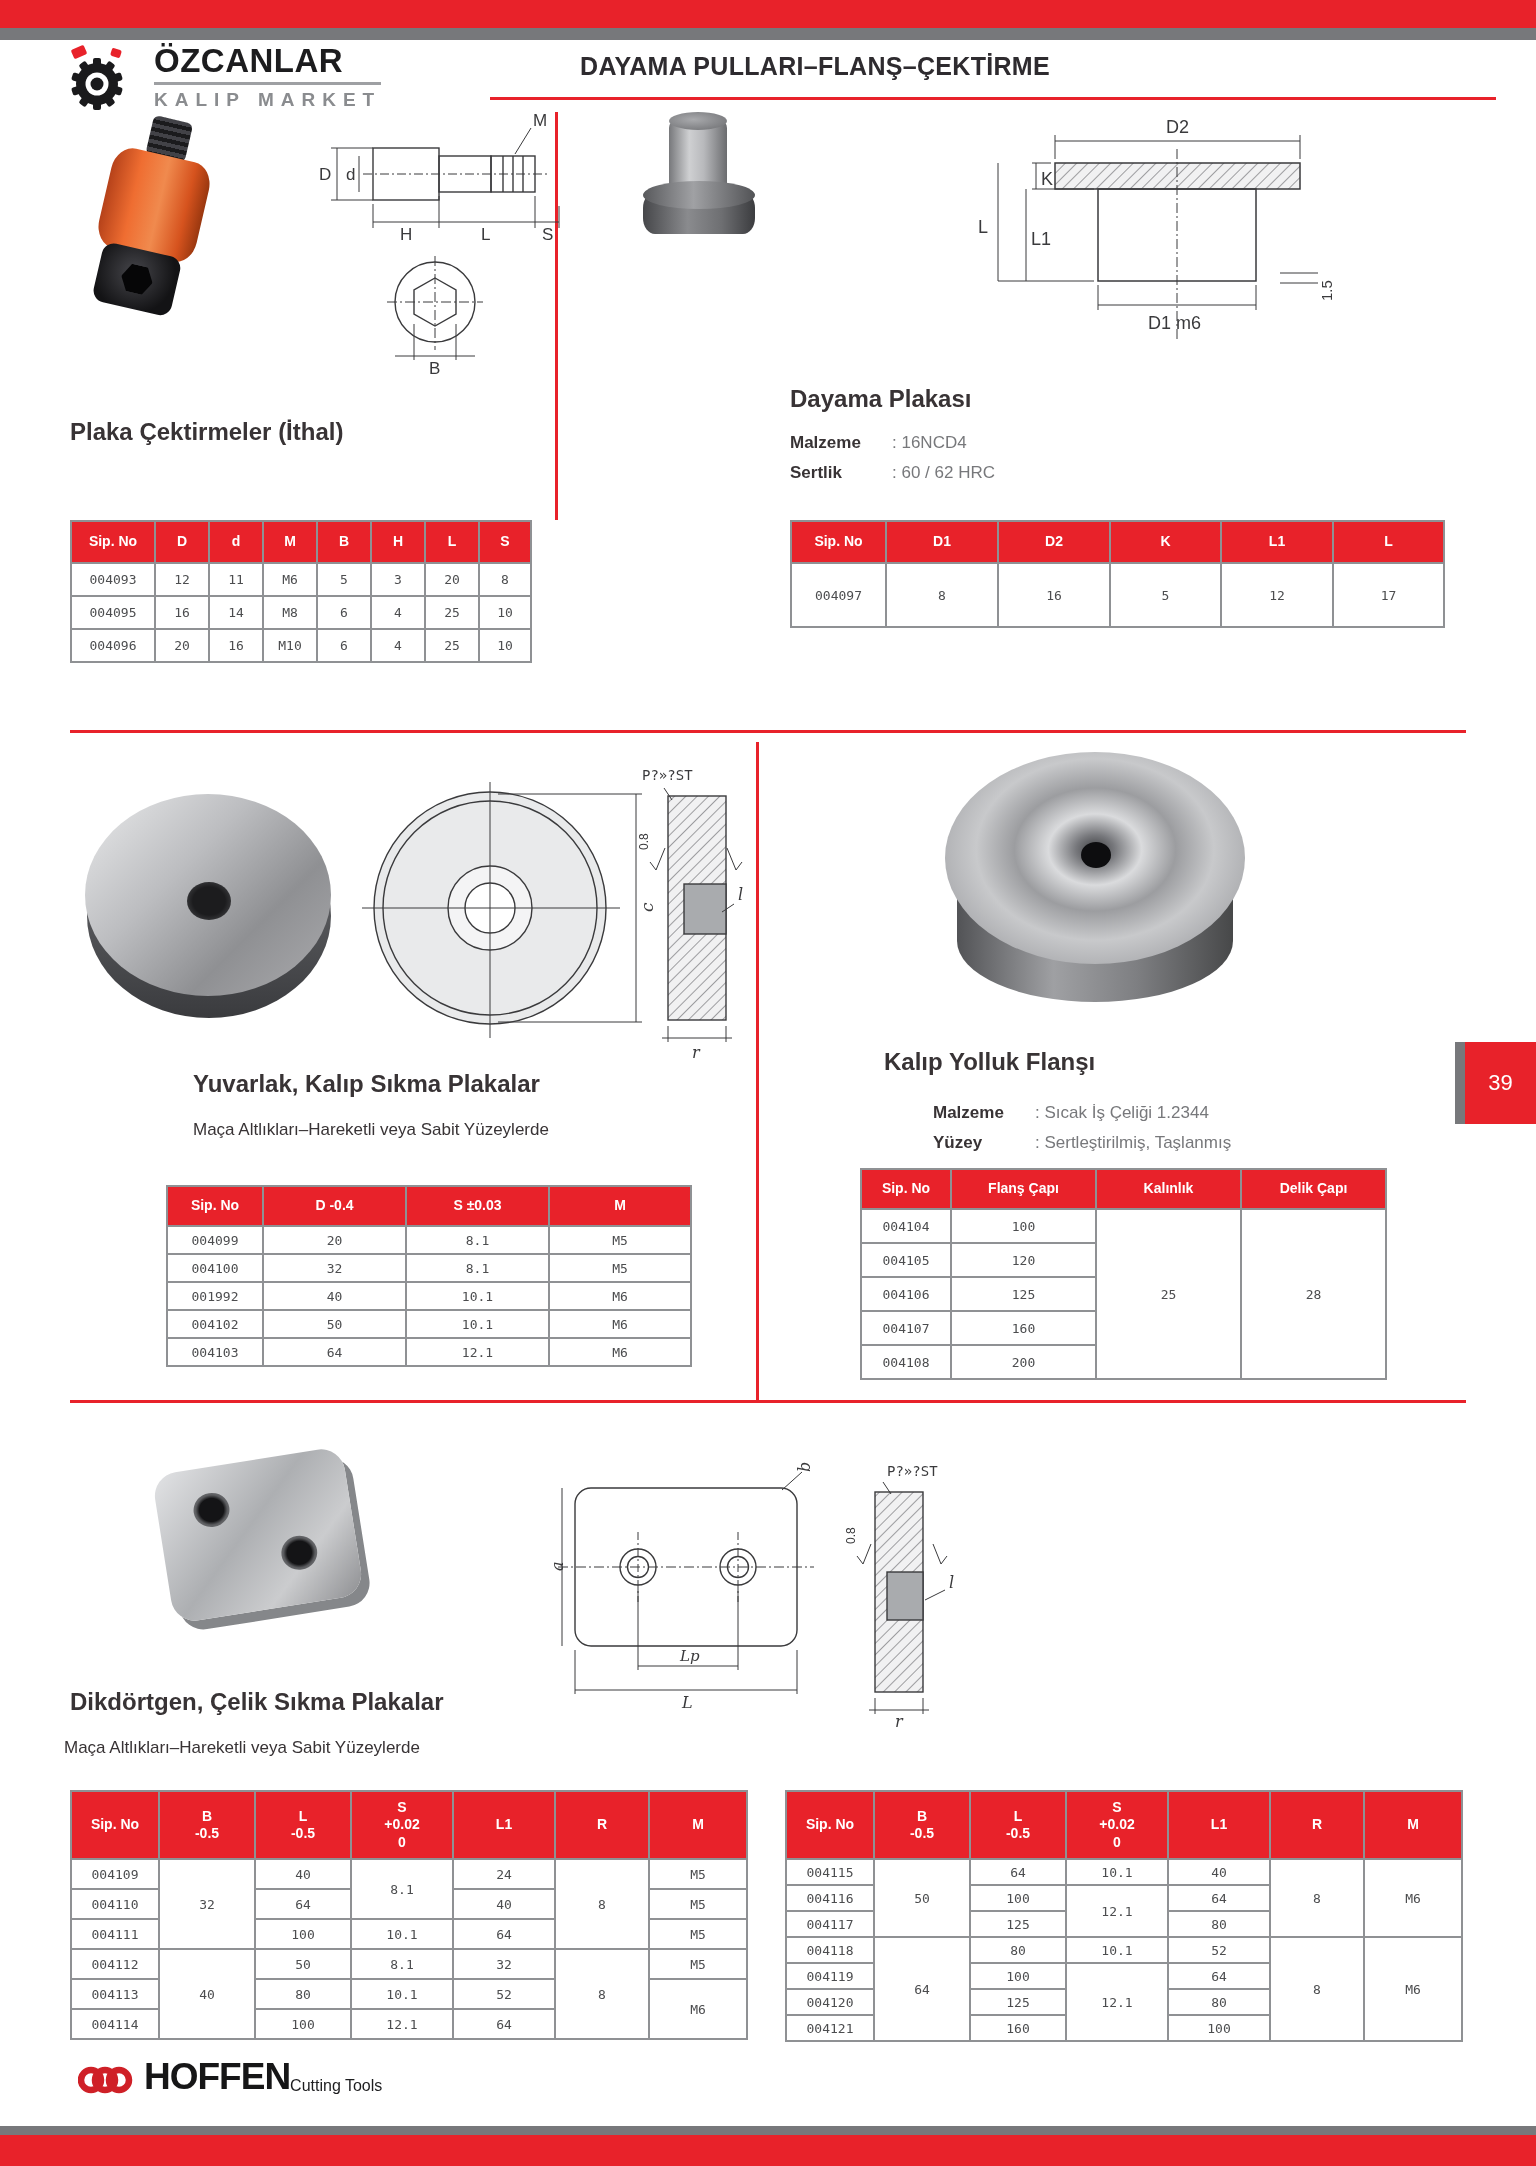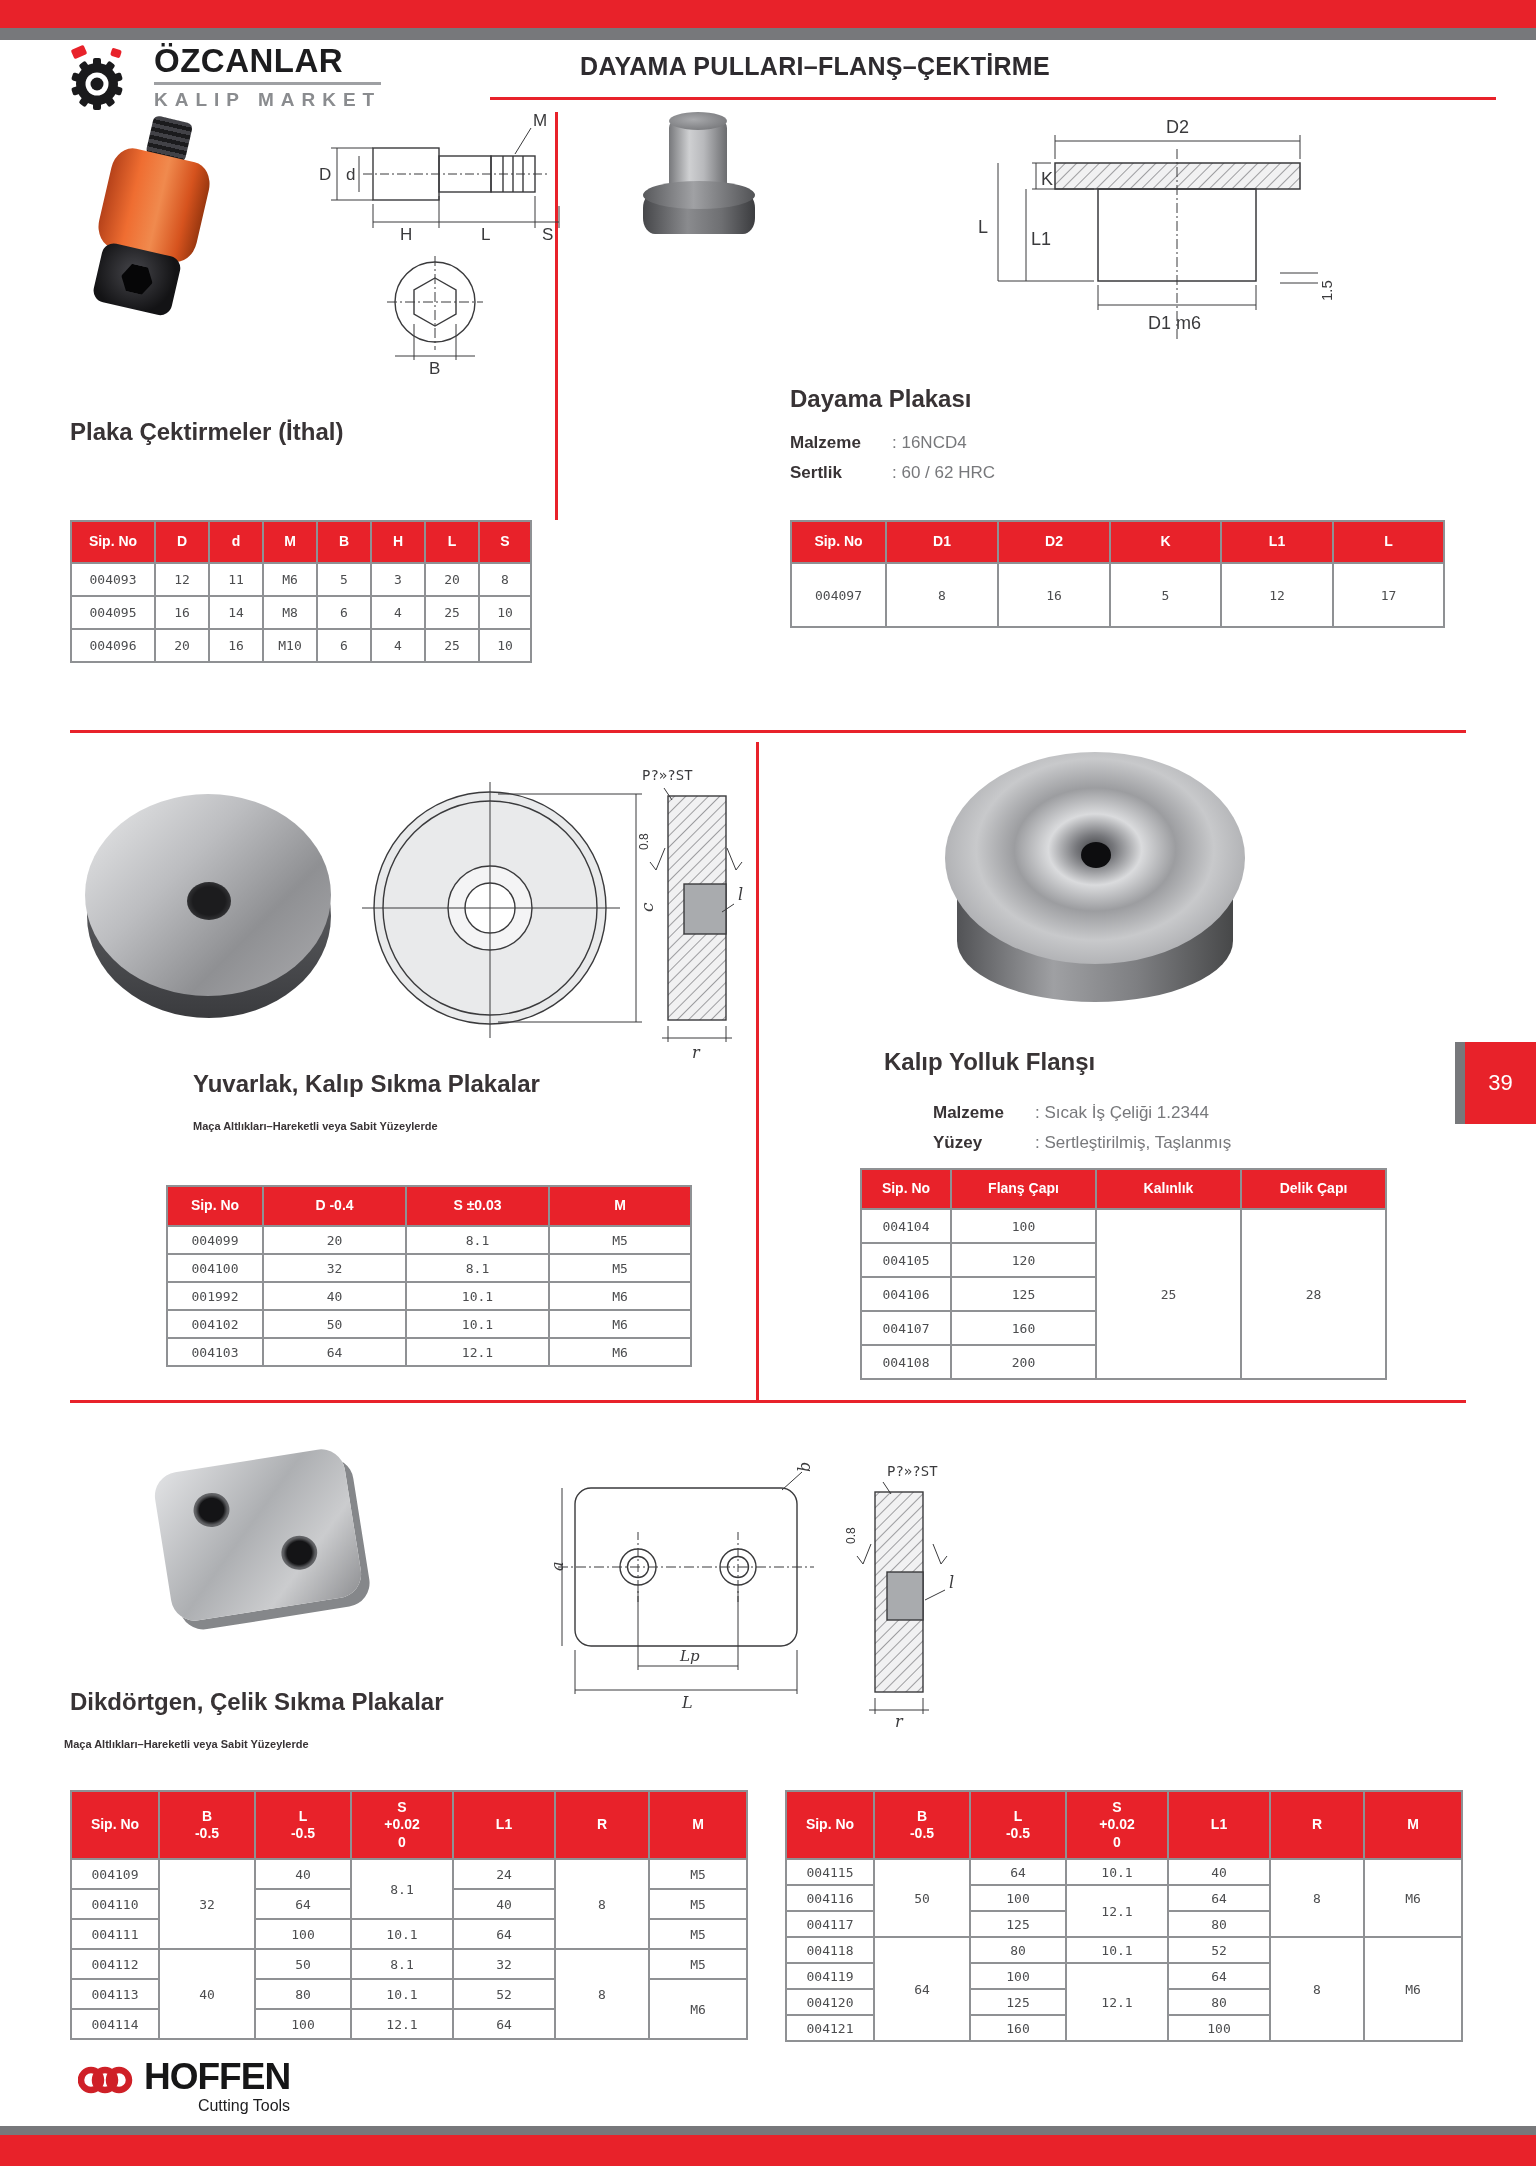--- a/index.html
+++ b/index.html
@@ -13,41 +13,41 @@
   
   .redline{position:absolute;background:#e8222a}
   
   .brand{position:absolute;left:64px;top:44px;display:flex;align-items:flex-start;gap:24px}
   .brand-text{display:flex;flex-direction:column}
   .brand-name{font-size:33px;font-weight:800;letter-spacing:.5px;color:#1c1c1e;line-height:1;padding-bottom:5px;border-bottom:3px solid #9ea0a3}
   .brand-sub{font-size:19px;color:#8a8c8f;letter-spacing:7px;margin-top:4px;font-weight:600}
   .page-title{position:absolute;left:495px;top:52px;width:640px;text-align:center;font-size:25px;font-weight:bold;color:#2e2b2f;letter-spacing:.3px}
   
   .h1{position:absolute;font-size:24px;font-weight:bold;color:#383335}
-  .h2{position:absolute;font-size:11px;font-weight:bold;color:#383335}
+  .h2{position:absolute;font-size:17px;font-weight:normal;color:#383335}
   .specs{position:absolute;font-size:17px;line-height:30px}
   .specs .row{display:flex}
   .specs .lab{font-weight:bold;color:#383335;width:102px}
   .specs .val{color:#77787b}
   
   table.cat{position:absolute;border-collapse:collapse;table-layout:fixed}
   table.cat th{background:#e8222a;color:#fff;font-weight:bold;font-size:14px;border:2px solid #8f9194;white-space:pre-line;line-height:1.25;padding:1px}
   table.cat td{background:#fff;color:#4c4d4f;font-family:"DejaVu Sans Mono",monospace;font-size:13px;text-align:center;vertical-align:middle;border:2px solid #8f9194;padding:0}
   .t1 th{height:42px}.t1 td{height:33px}
   .t2 th{height:42px}.t2 td{height:64px}
   .t3 th{height:40px}.t3 td{height:28px}
   .t4 th{height:40px}.t4 td{height:34px}
   .t5 th{height:68px;font-size:13px}.t5 td{height:30px}
   .t6 th{height:68px;font-size:13px}.t6 td{height:26px}
   
   .tab-gray{position:absolute;left:1455px;top:1042px;width:10px;height:82px;background:#77787b}
   .tab-red{position:absolute;left:1465px;top:1042px;width:71px;height:82px;background:#e8222a;color:#fff;font-size:22px;display:flex;align-items:center;justify-content:center}
   
   .hoffen{position:absolute;left:78px;top:2058px;display:flex;align-items:flex-start;gap:8px}
-  .hoffen-text{display:flex;flex-direction:column;align-items:flex-end}
+  .hoffen-text{display:flex;align-items:flex-end}
   .hoffen-name{font-size:37px;font-weight:800;letter-spacing:-1px;color:#161617;line-height:1}
   .hoffen-tag{font-size:16px;font-weight:normal;color:#1d1d1f;margin-top:2px}
   
   .photo1{position:absolute;left:70px;top:115px;width:200px;height:205px}
   .p1-inner{position:absolute;left:32px;top:2px;transform:rotate(13deg);display:flex;flex-direction:column;align-items:center}
   .p1-screw{width:40px;height:40px;border-radius:6px;background:repeating-linear-gradient(0deg,#1b1b1d 0 4px,#424247 4px 8px)}
   .p1-body{width:100px;height:102px;margin-top:-3px;border-radius:20px/24px;background:linear-gradient(90deg,#b6421a,#ef6d31 28%,#f08a4e 55%,#d6531e 82%,#99370f)}
   .p1-nut{width:80px;height:60px;margin-top:-5px;border-radius:12px;background:radial-gradient(circle at 45% 40%,#46464b,#131315 72%);display:flex;align-items:center;justify-content:center}
   .p1-hex{width:32px;height:28px;background:#060607;clip-path:polygon(25% 0,75% 0,100% 50%,75% 100%,25% 100%,0 50%)}
   .photo2{position:absolute;left:635px;top:112px;width:130px;height:140px}

